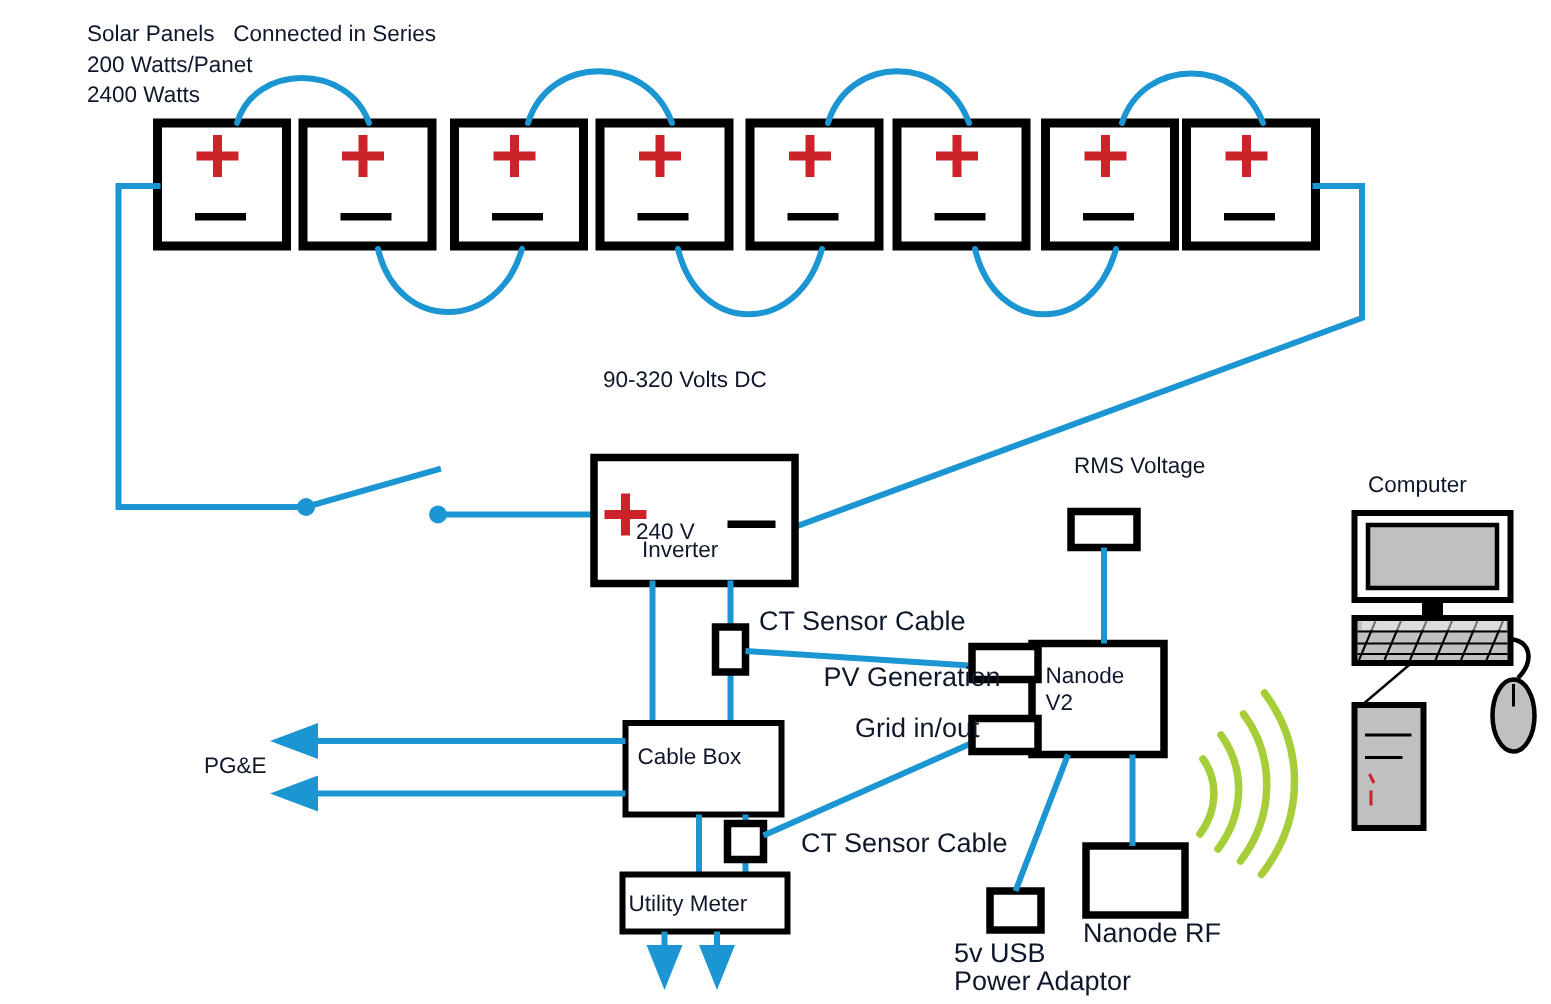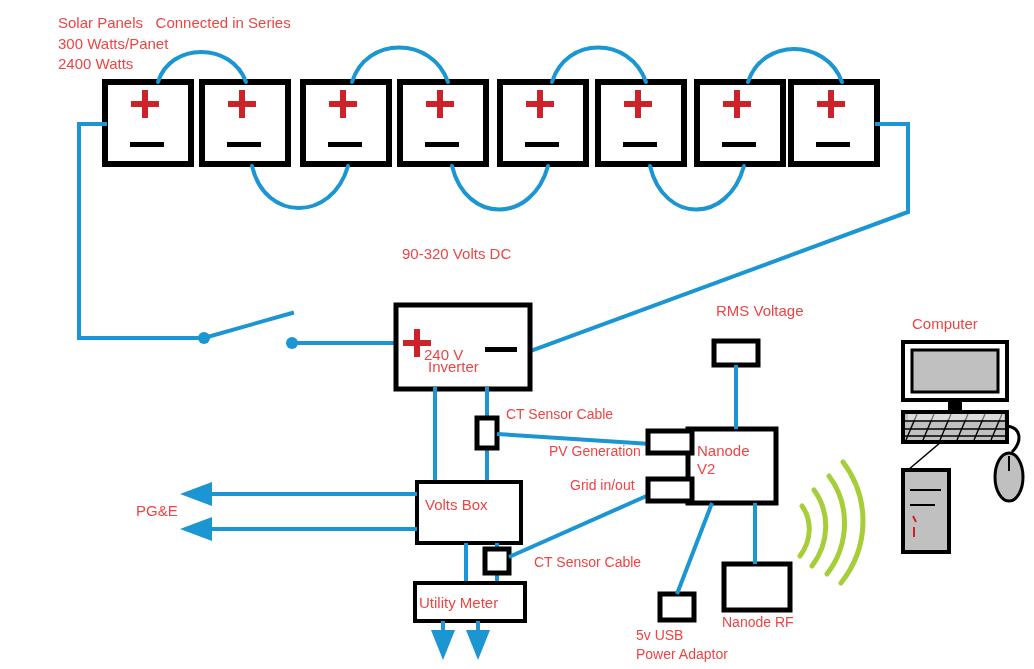--- a/index.html
+++ b/index.html
@@ -1,22 +1,22 @@
 <!DOCTYPE html>
 <html><head>
 <meta charset="utf-8">
 <style>
   html,body{margin:0;padding:0;background:#fff;}
   body{width:1034px;height:669px;overflow:hidden;
        font-family:"Liberation Sans",sans-serif;}
   #stage{position:relative;width:1034px;height:669px;background:#fff;}
   svg.layer{position:absolute;left:0;top:0;width:1034px;height:669px;}
-  .lbl{position:absolute;color:#ef4444;font-size:15px;line-height:21px;
+  .lbl{position:absolute;color:#0f172a;font-size:15px;line-height:21px;
        white-space:pre;font-family:"Liberation Sans",sans-serif;}
-  .lbl.sm{font-size:14px;}
+  .lbl.sm{font-size:18px;}
 </style>
 </head>
 <body>
 
 <div id="stage">
 
   <svg class="layer" viewBox="0 0 1034 669">
 
     <g>
 
@@ -233,41 +233,41 @@
         <rect x="903" y="470" width="46" height="82" fill="#c0c0c0" stroke="#000" stroke-width="4"></rect>
         <line x1="910" y1="490" x2="941" y2="490" stroke="#000" stroke-width="2"></line>
         <line x1="910" y1="505" x2="935" y2="505" stroke="#000" stroke-width="2"></line>
         <line x1="913" y1="516" x2="916" y2="522" stroke="#cc2229" stroke-width="2"></line>
         <line x1="914" y1="527" x2="914" y2="537" stroke="#cc2229" stroke-width="2"></line>
       </g>
     </g>
   </svg>
 
   <div class="lbl" style="left:58px;  top:12px;">Solar Panels   Connected in Series</div>
-  <div class="lbl" style="left:58px;  top:33px;">300 Watts/Panet</div>
+  <div class="lbl" style="left:58px;  top:33px;">200 Watts/Panet</div>
   <div class="lbl" style="left:58px;  top:53px;">2400 Watts</div>
 
   <div class="lbl" style="left:402px; top:243px;text-align:right;">90-320 Volts DC</div>
 
   <div class="lbl" style="left:428px; top:314px;margin-top:42px;">Inverter</div>
   <div class="lbl" style="left:424px; top:344px;">240 V</div>
 
   <div class="lbl" style="left:716px; top:300px;">RMS Voltage</div>
 
   <div class="lbl" style="left:912px; top:313px;">Computer</div>
 
   <div class="lbl sm" style="left:506px; top:404px;">CT Sensor Cable</div>
   <div class="lbl sm" style="left:549px; top:441px;">PV Generation</div>
   <div class="lbl sm" style="left:570px; top:475px;">Grid in/out</div>
 
   <div class="lbl" style="left:697px; top:440px;">Nanode</div>
   <div class="lbl" style="left:697px; top:458px;">V2</div>
 
   <div class="lbl" style="left:136px; top:500px;">PG&amp;E</div>
-  <div class="lbl" style="left:425px; top:494px;">Volts Box</div>
+  <div class="lbl" style="left:425px; top:494px;">Cable Box</div>
   <div class="lbl" style="left:419px; top:592px;">Utility Meter</div>
 
   <div class="lbl sm" style="left:534px; top:552px;">CT Sensor Cable</div>
 
   <div class="lbl sm" style="left:636px; top:625px;">5v USB</div>
   <div class="lbl sm" style="left:636px; top:644px;">Power Adaptor</div>
   <div class="lbl sm" style="left:722px; top:612px;">Nanode RF</div>
 
 </div>
 

